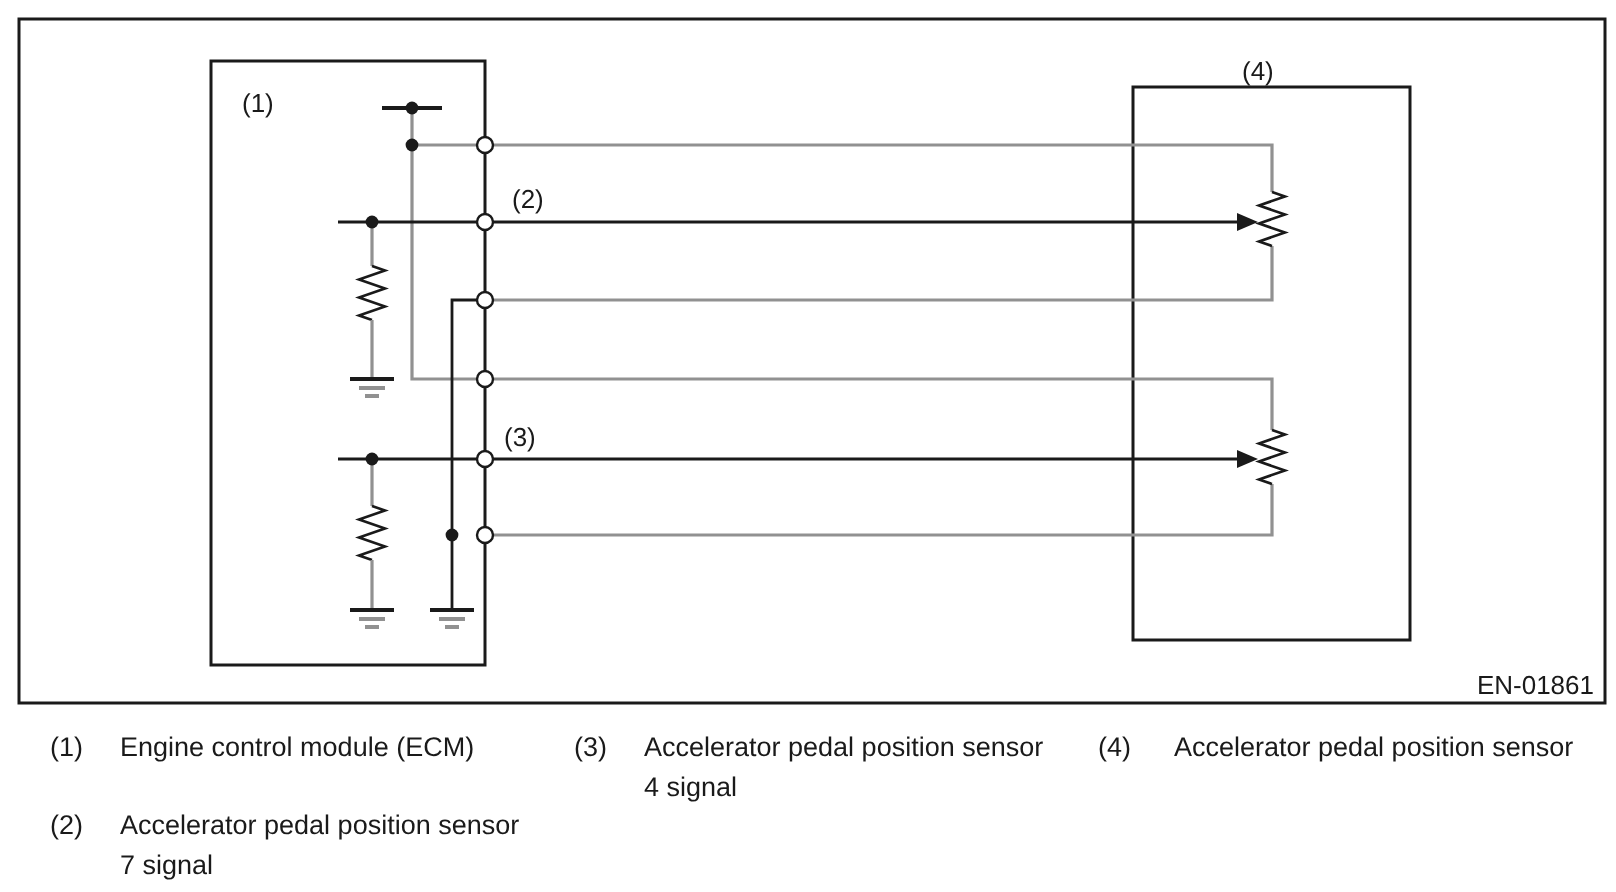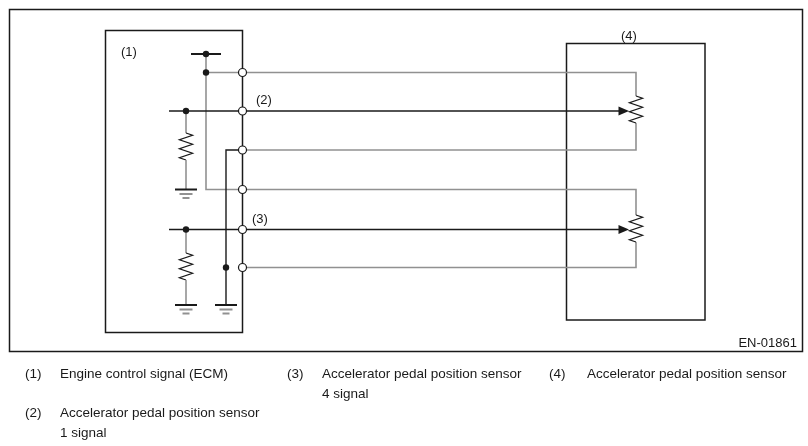--- a/index.html
+++ b/index.html
@@ -127,26 +127,26 @@
     <text class="call" x="256" y="104">(2)</text>
     <text class="call" x="252" y="223">(3)</text>
     <text class="call" x="621" y="40">(4)</text>
     <text class="call" x="797" y="347" text-anchor="end">EN-01861</text>
   </svg>
 
   <div class="legend">
 
     <div class="legend-item" style="left:25px;top:364px;">
       <span class="num">(1)</span>
-      <span class="lbl"><span>Engine control signal (ECM)</span></span>
+      <span class="lbl"><span>Engine control module (ECM)</span></span>
     </div>
 
     <div class="legend-item" style="left:25px;top:403px;">
       <span class="num">(2)</span>
-      <span class="lbl"><span>Accelerator pedal position sensor</span><br><span>1 signal</span></span>
+      <span class="lbl"><span>Accelerator pedal position sensor</span><br><span>7 signal</span></span>
     </div>
 
     <div class="legend-item" style="left:287px;top:364px;">
       <span class="num">(3)</span>
       <span class="lbl"><span>Accelerator pedal position sensor</span><br><span>4 signal</span></span>
     </div>
 
     <div class="legend-item col3" style="left:549px;top:364px;">
       <span class="num">(4)</span>
       <span class="lbl"><span>Accelerator pedal position sensor</span></span>

